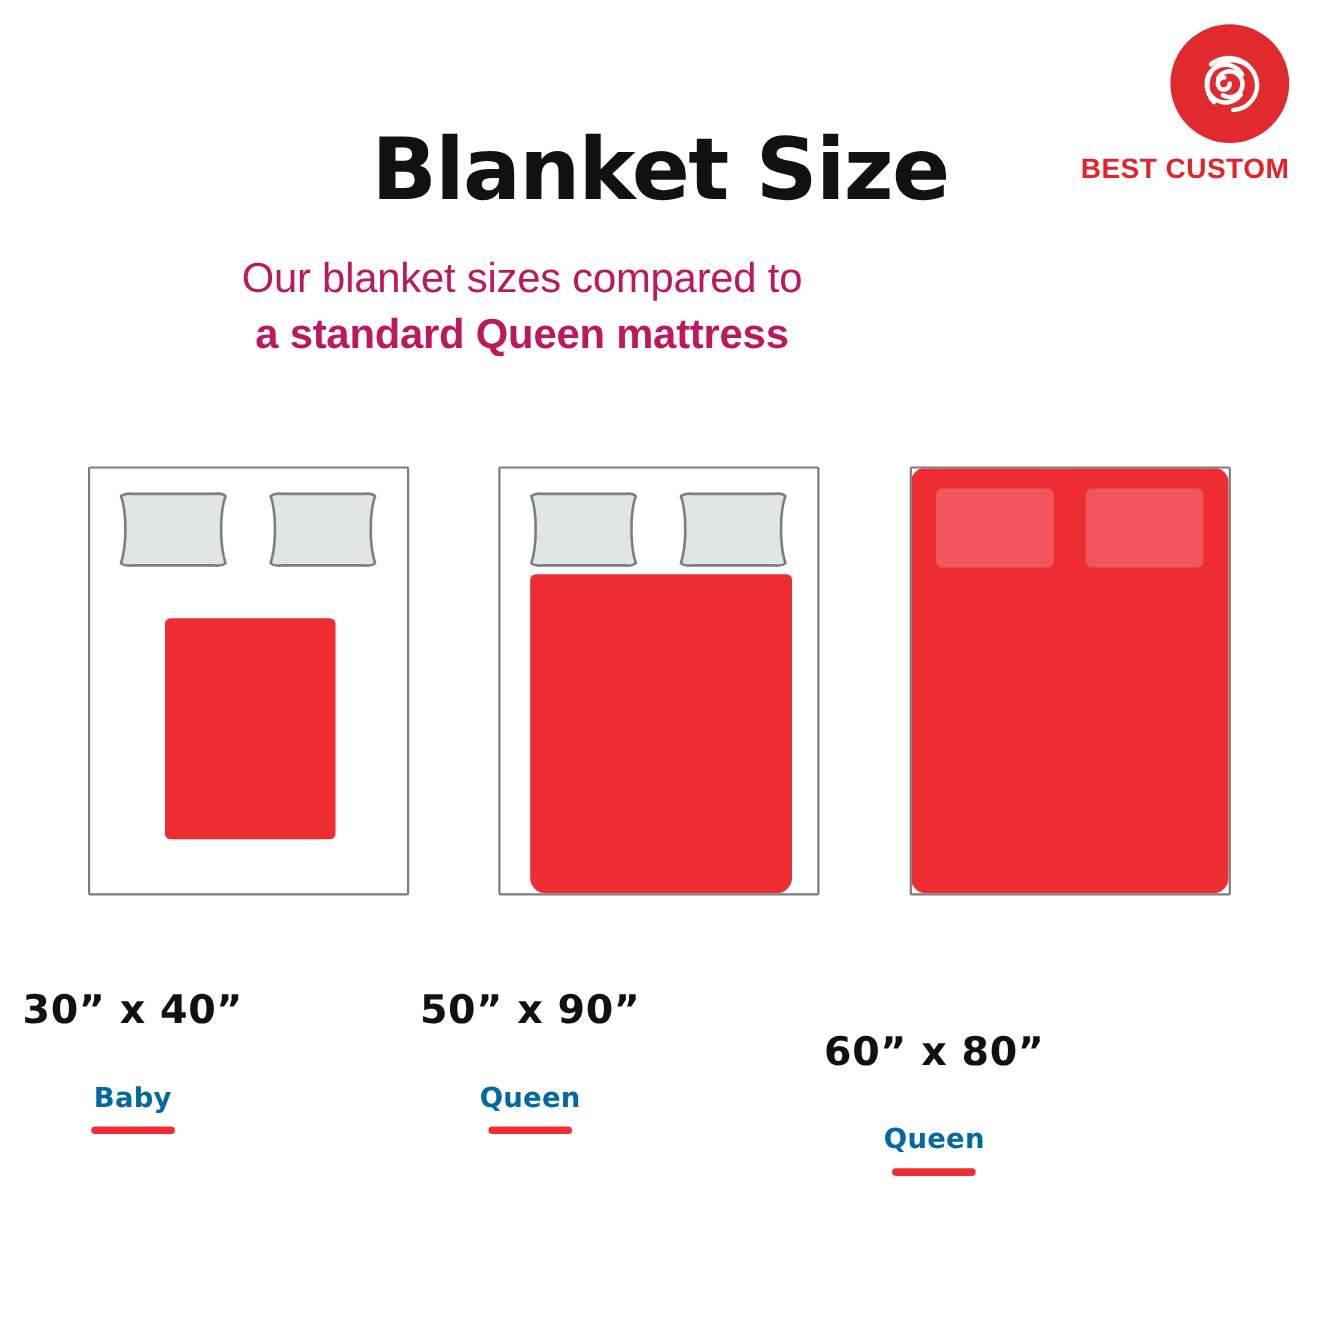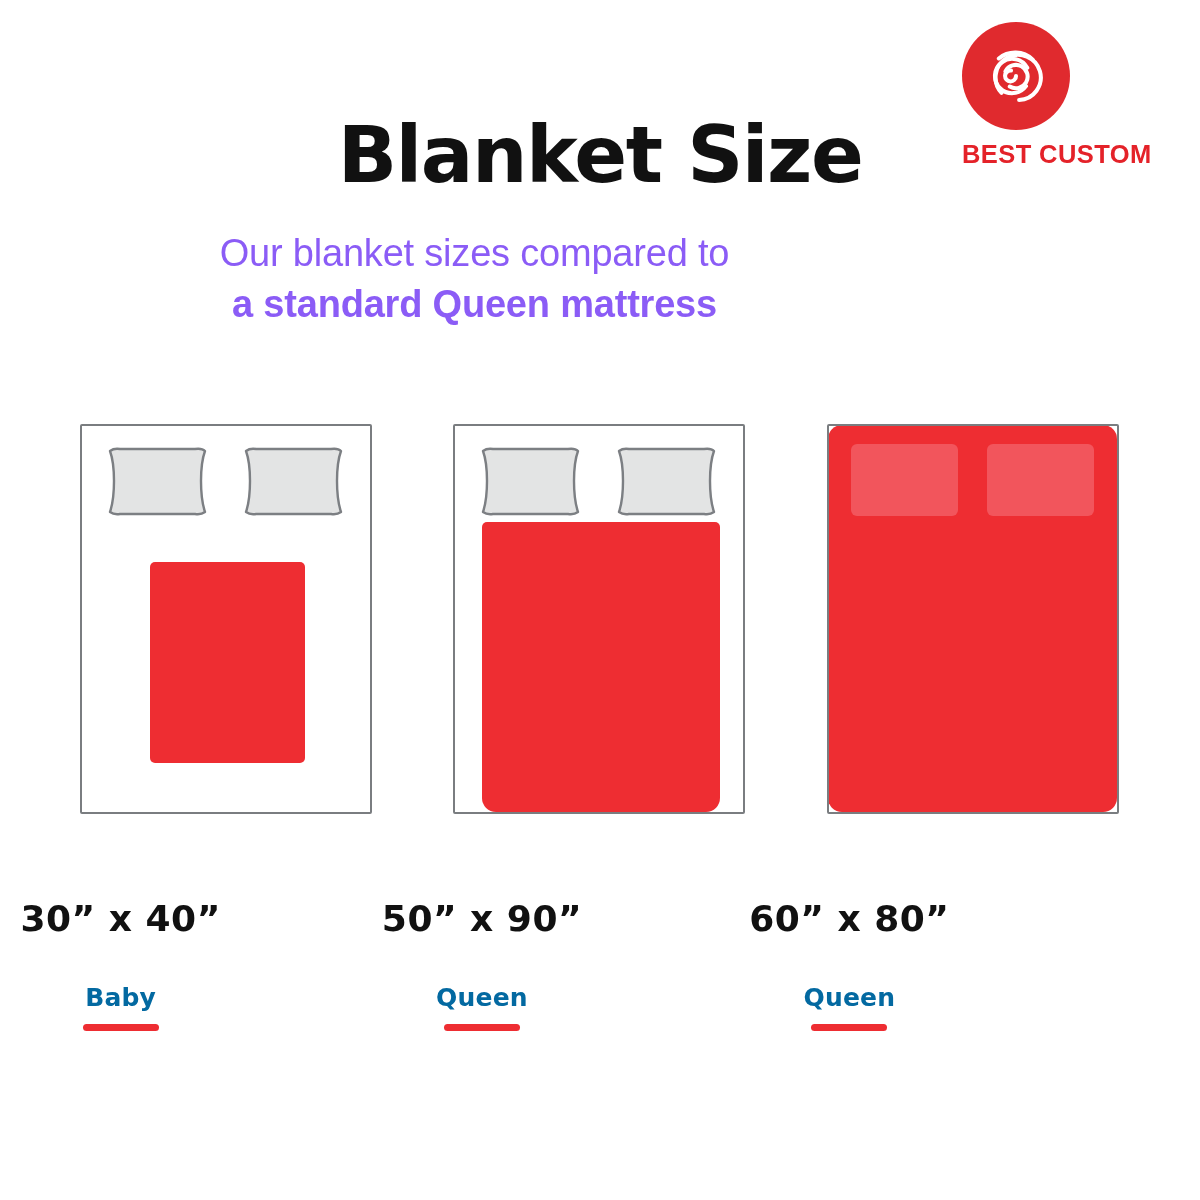--- a/index.html
+++ b/index.html
@@ -20,21 +20,21 @@
   }
 
   
   .brand {
     position: absolute;
     top: 22px;
     right: 28px;
     width: 210px;
     display: flex;
     flex-direction: column;
-    align-items: flex-start;
+    align-items: flex-end;
   }
   .brand-mark {
     width: 108px;
     height: 108px;
     border-radius: 50%;
     background: #E02A2E;
     display: flex;
     align-items: center;
     justify-content: center;
   }
@@ -67,21 +67,21 @@
     position: absolute;
     top: 228px;
     left: 0;
     width: 949px;
     text-align: center;
     font-family: "Liberation Sans", sans-serif;
     font-weight: 400;
     font-size: 38px;
     letter-spacing: -0.2px;
     line-height: 1.35;
-    color: #8b5cf6;
+    color: #be185d;
   }
   .subtitle .l2 { display: block; font-weight: bold; }
 
   
   .beds {
     position: absolute;
     top: 424px;
     left: 0;
     width: 1200px;
     height: 392px;
@@ -164,21 +164,21 @@
     display: flex;
   }
   .label-col {
     width: 400px;
     display: flex;
     flex-direction: column;
     align-items: center;
   }
   .label-col.c1 { margin-left: -74px; }
   .label-col.c2 { margin-left: -28px; }
-  .label-col.c3 { margin-left: -22px; }
+  .label-col.c3 { margin-left: -22px; margin-top: 38px; }
 
   .dim {
     font-family: "DejaVu Sans", sans-serif;
     font-weight: bold;
     font-size: 36px;
     letter-spacing: 0.5px;
     color: #111111;
     white-space: nowrap;
   }
   .name {

